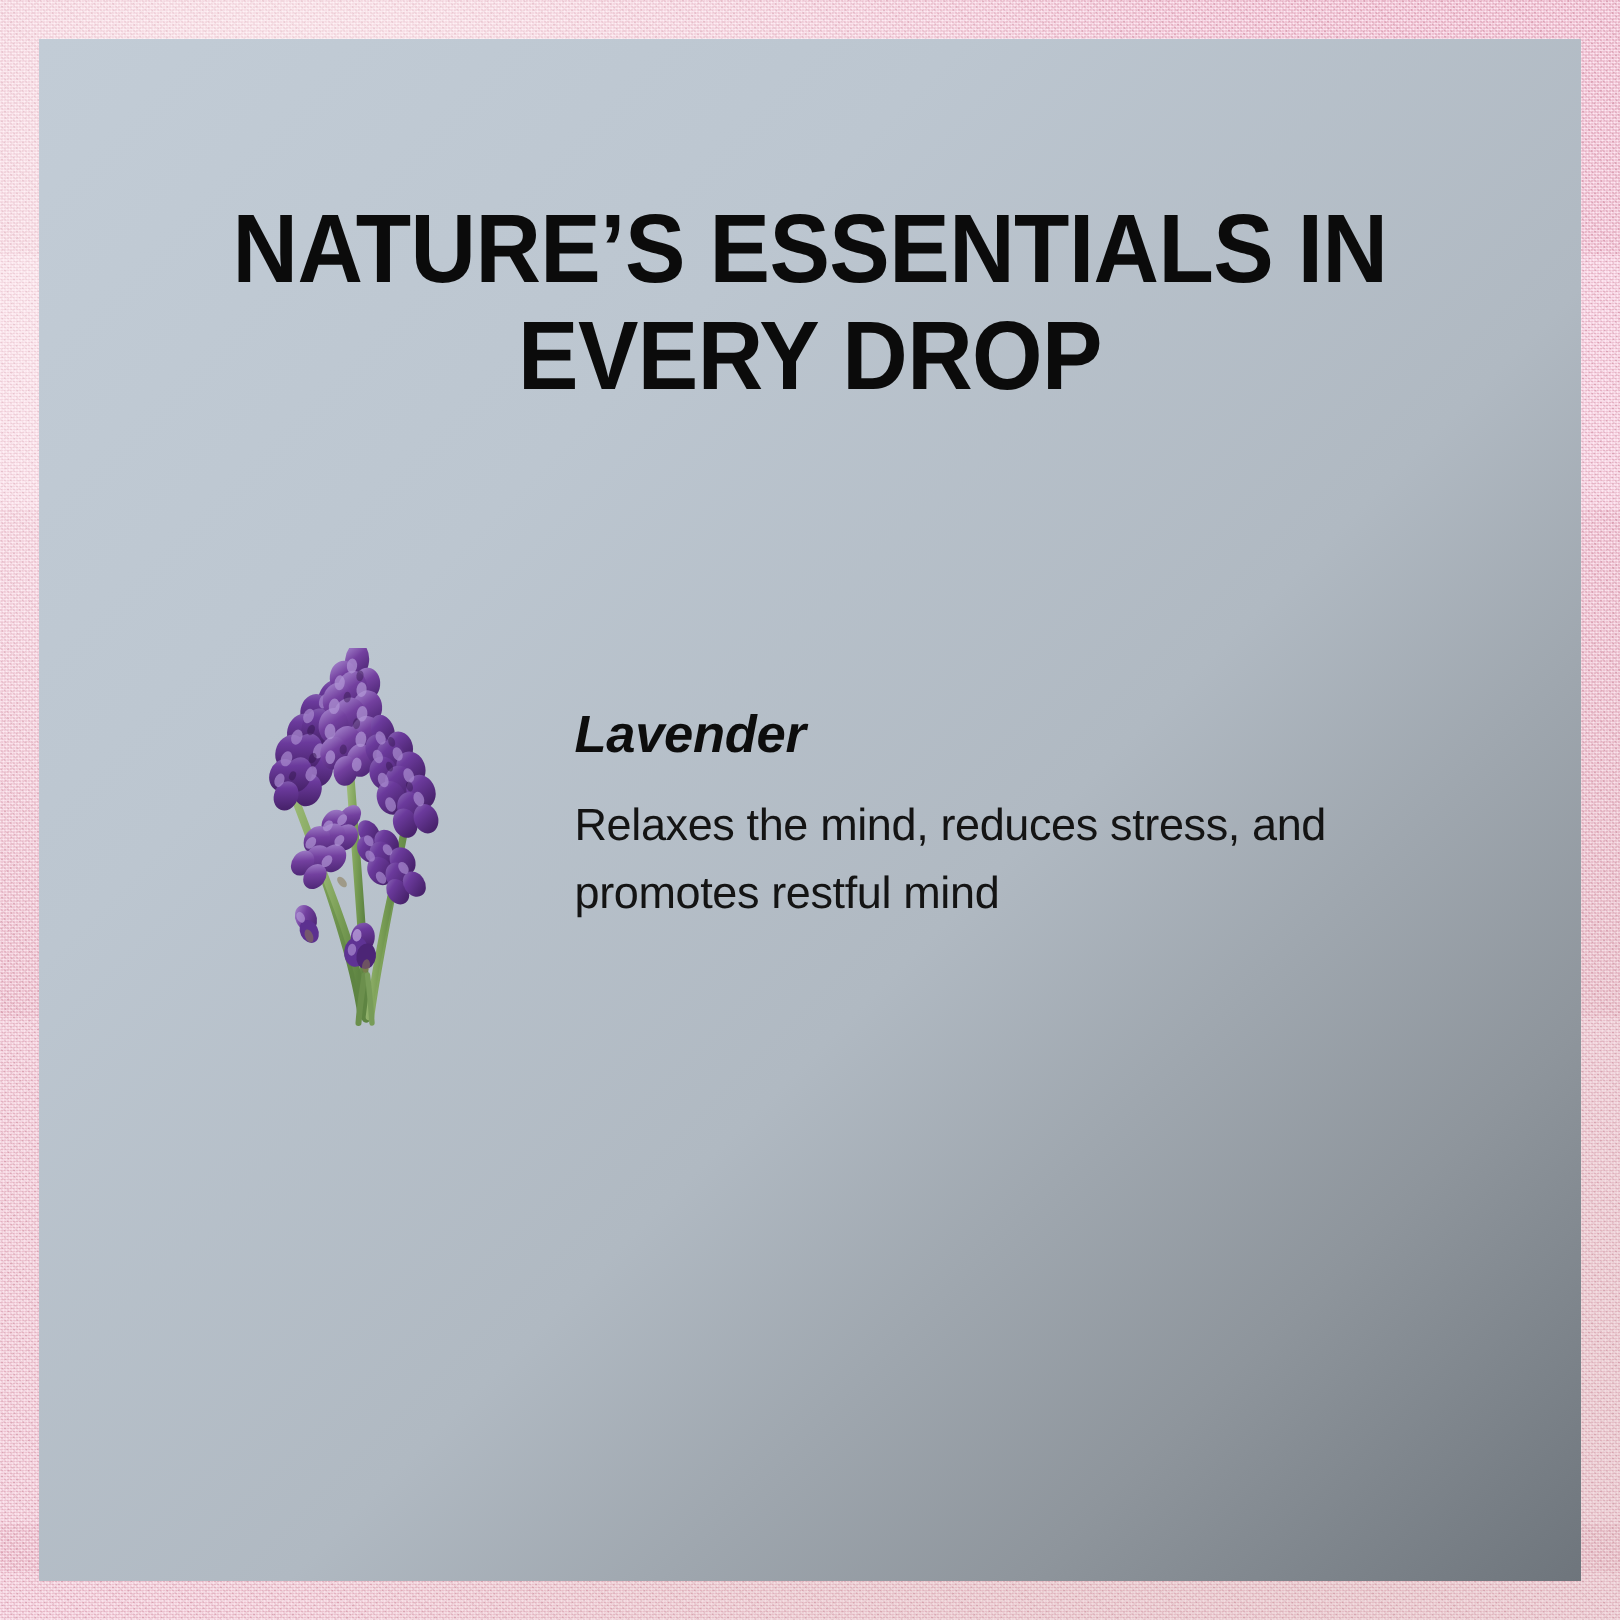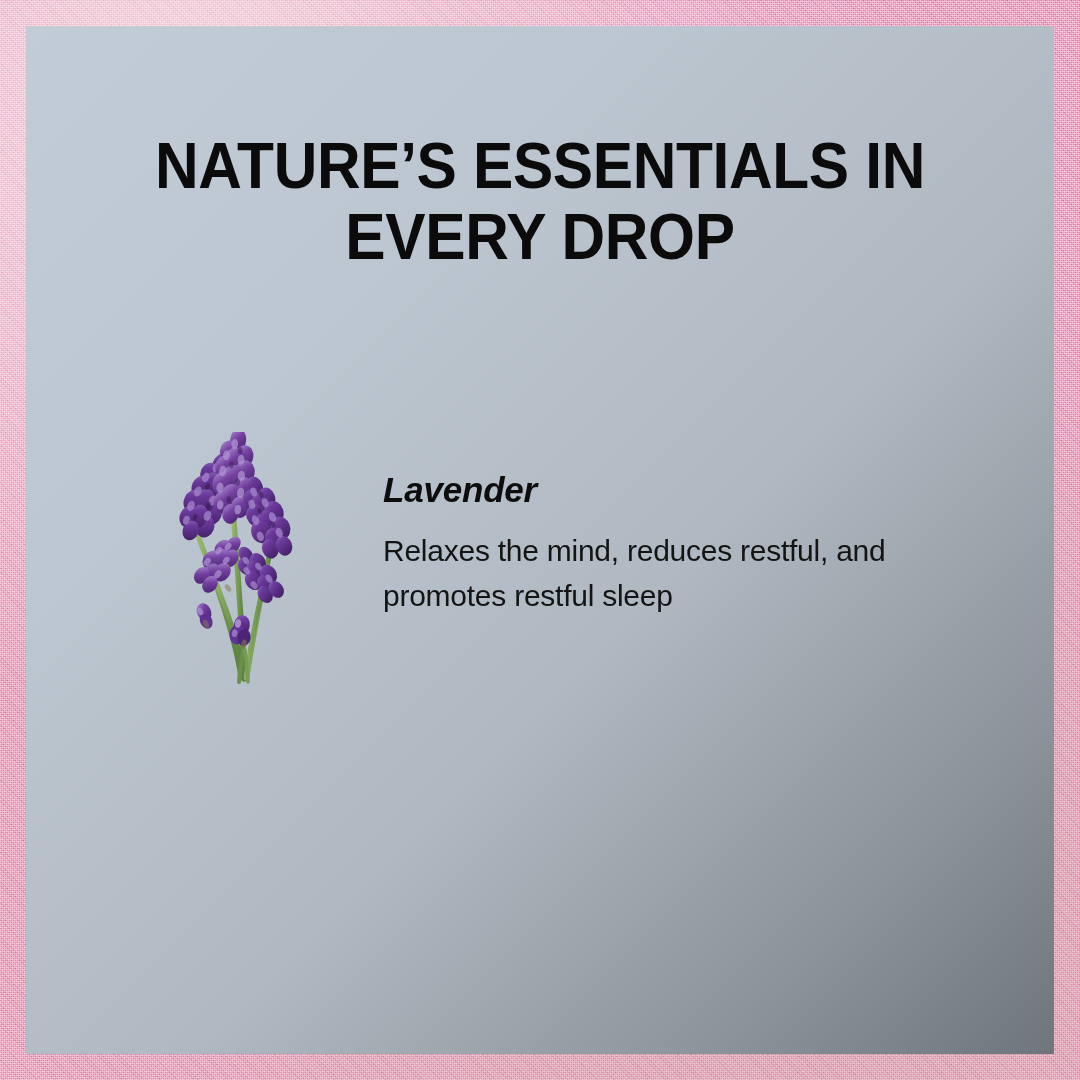--- a/index.html
+++ b/index.html
@@ -9,21 +9,21 @@
   }
   body {
     font-family: "Liberation Sans", sans-serif;
   }
 
   #poster {
     position: relative;
     width: 1080px;
     height: 1080px;
     overflow: hidden;
-    background-color: #ec4899;
+    background-color: #f9a8d4;
   }
 
   
   .grain-a, .grain-b, .grain-c {
     position: absolute;
     inset: 0;
     pointer-events: none;
   }
   .grain-a {
     background-image:
@@ -344,17 +344,17 @@
         <g fill="#8a7a52" opacity="0.55">
           <ellipse cx="66" cy="192" rx="2.6" ry="4.6" transform="rotate(-22 66 192)"></ellipse>
           <ellipse cx="104" cy="212" rx="2.6" ry="4.6" transform="rotate(10 104 212)"></ellipse>
           <ellipse cx="88" cy="156" rx="2.4" ry="4.2" transform="rotate(-40 88 156)"></ellipse>
         </g>
       </svg>
     </div>
 
     <div class="ingredient-text">
       <p class="ingredient-name">Lavender</p>
-      <p class="ingredient-desc">Relaxes the mind, reduces restful, and promotes restful sleep</p>
+      <p class="ingredient-desc">Relaxes the mind, reduces stress, and promotes restful mind</p>
     </div>
 
   </div>
 </div>
 
 </body></html>

